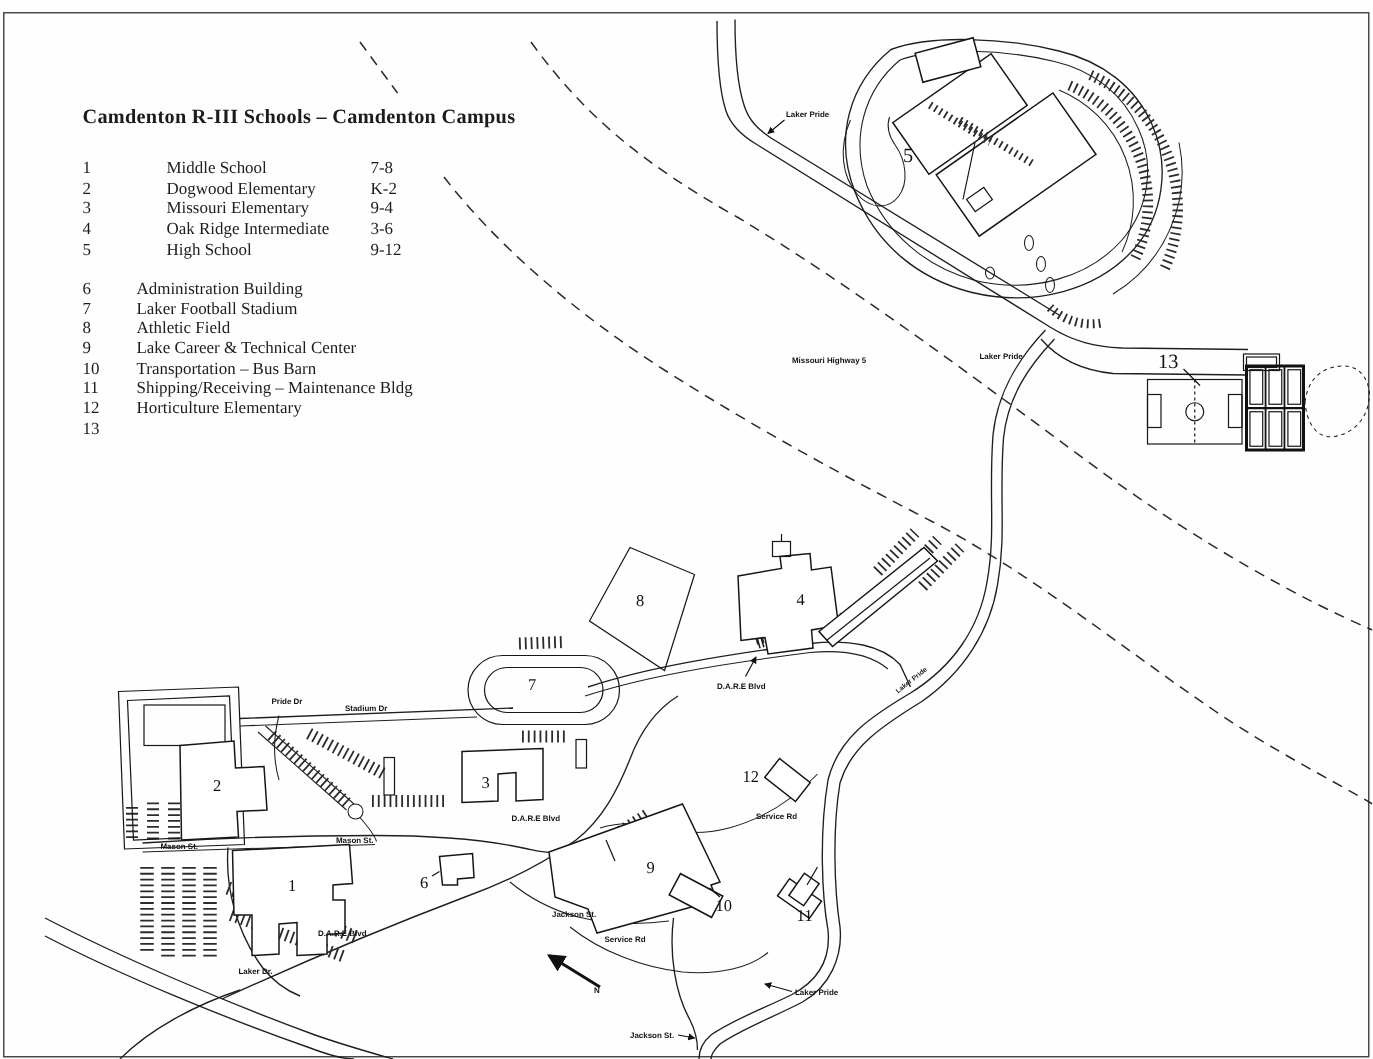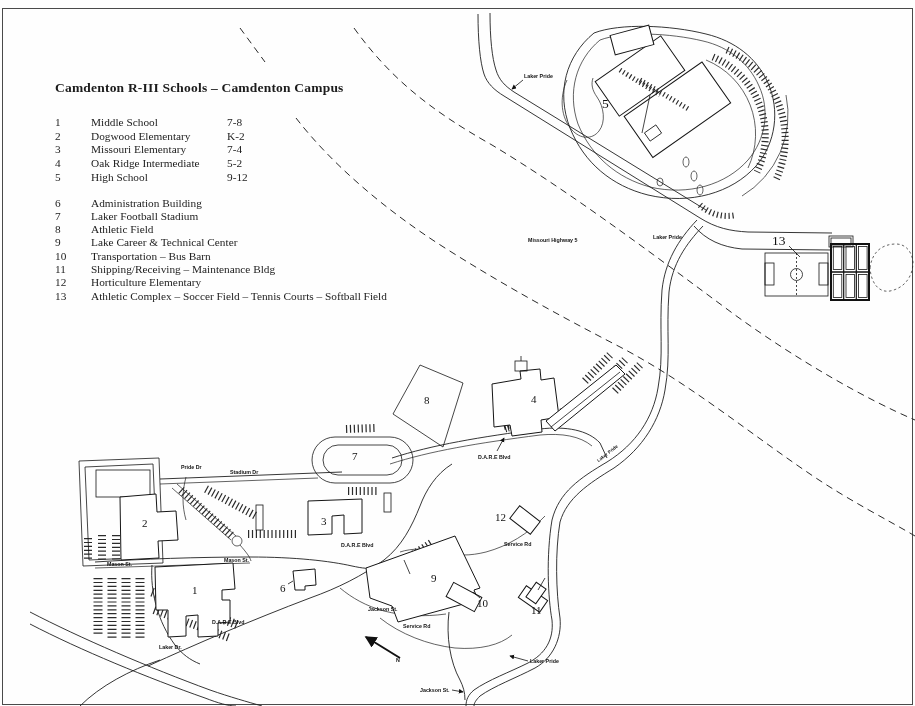--- a/index.html
+++ b/index.html
@@ -1,24 +1,24 @@
 <!DOCTYPE html>
 <html><head>
 <meta charset="utf-8">
 <style>
   html,body{margin:0;padding:0;background:#ffffff;}
   #page{position:relative;width:915px;height:706px;background:#fefefe;overflow:hidden;
         font-family:"Liberation Serif", serif;color:#1c1c1c;}
   #map-svg{position:absolute;left:0;top:0;}
   
-  #legend{position:absolute;left:55px;top:80px;width:500px;}
+  #legend{position:absolute;left:55px;top:70px;width:500px;}
   #legend .title{font-weight:bold;font-size:13.5px;letter-spacing:.2px;margin:0 0 20px 0;}
   .lrow{display:flex;line-height:13.7px;font-size:11.3px;}
   .lrow .num{width:36px;}
-  .lrow .nm{width:136px;}
+  .lrow .nm{width:136px;margin-left:20px;}
   .lrow .gr{flex:1;}
   #facilities{margin-top:12px;}
   #facilities .lrow{line-height:13.3px;}
   
   .rd{fill:none;stroke:#1f1f1f;stroke-width:0.9;}
   .rdthin{fill:none;stroke:#1f1f1f;stroke-width:0.7;}
   .hwy{fill:none;stroke:#2a2a2a;stroke-width:1;stroke-dasharray:7 5;}
   .bld{fill:#ffffff;stroke:#161616;stroke-width:1;}
   .bldthin{fill:none;stroke:#161616;stroke-width:0.8;}
   .pk{fill:none;stroke:#2b2b2b;stroke-dasharray:1.2 2.7;}
@@ -264,26 +264,26 @@
       <span class="gr">7-8</span>
     </div>
     <div class="lrow">
       <span class="num">2</span>
       <span class="nm">Dogwood Elementary</span>
       <span class="gr">K-2</span>
     </div>
     <div class="lrow">
       <span class="num">3</span>
       <span class="nm">Missouri Elementary</span>
-      <span class="gr">7-4</span>
+      <span class="gr">9-4</span>
     </div>
     <div class="lrow">
       <span class="num">4</span>
       <span class="nm">Oak Ridge Intermediate</span>
-      <span class="gr">5-2</span>
+      <span class="gr">3-6</span>
     </div>
     <div class="lrow">
       <span class="num">5</span>
       <span class="nm">High School</span>
       <span class="gr">9-12</span>
     </div>
   </div>
 
   <div id="facilities">
     <div class="lrow">
@@ -309,18 +309,17 @@
     <div class="lrow">
       <span class="num">11</span>
       <span>Shipping/Receiving – Maintenance Bldg</span>
     </div>
     <div class="lrow">
       <span class="num">12</span>
       <span>Horticulture Elementary</span>
     </div>
     <div class="lrow">
       <span class="num">13</span>
-      <span>Athletic Complex – Soccer Field – Tennis Courts – Softball Field</span>
     </div>
   </div>
 </div>
 
 </div>
 
 </body></html>

